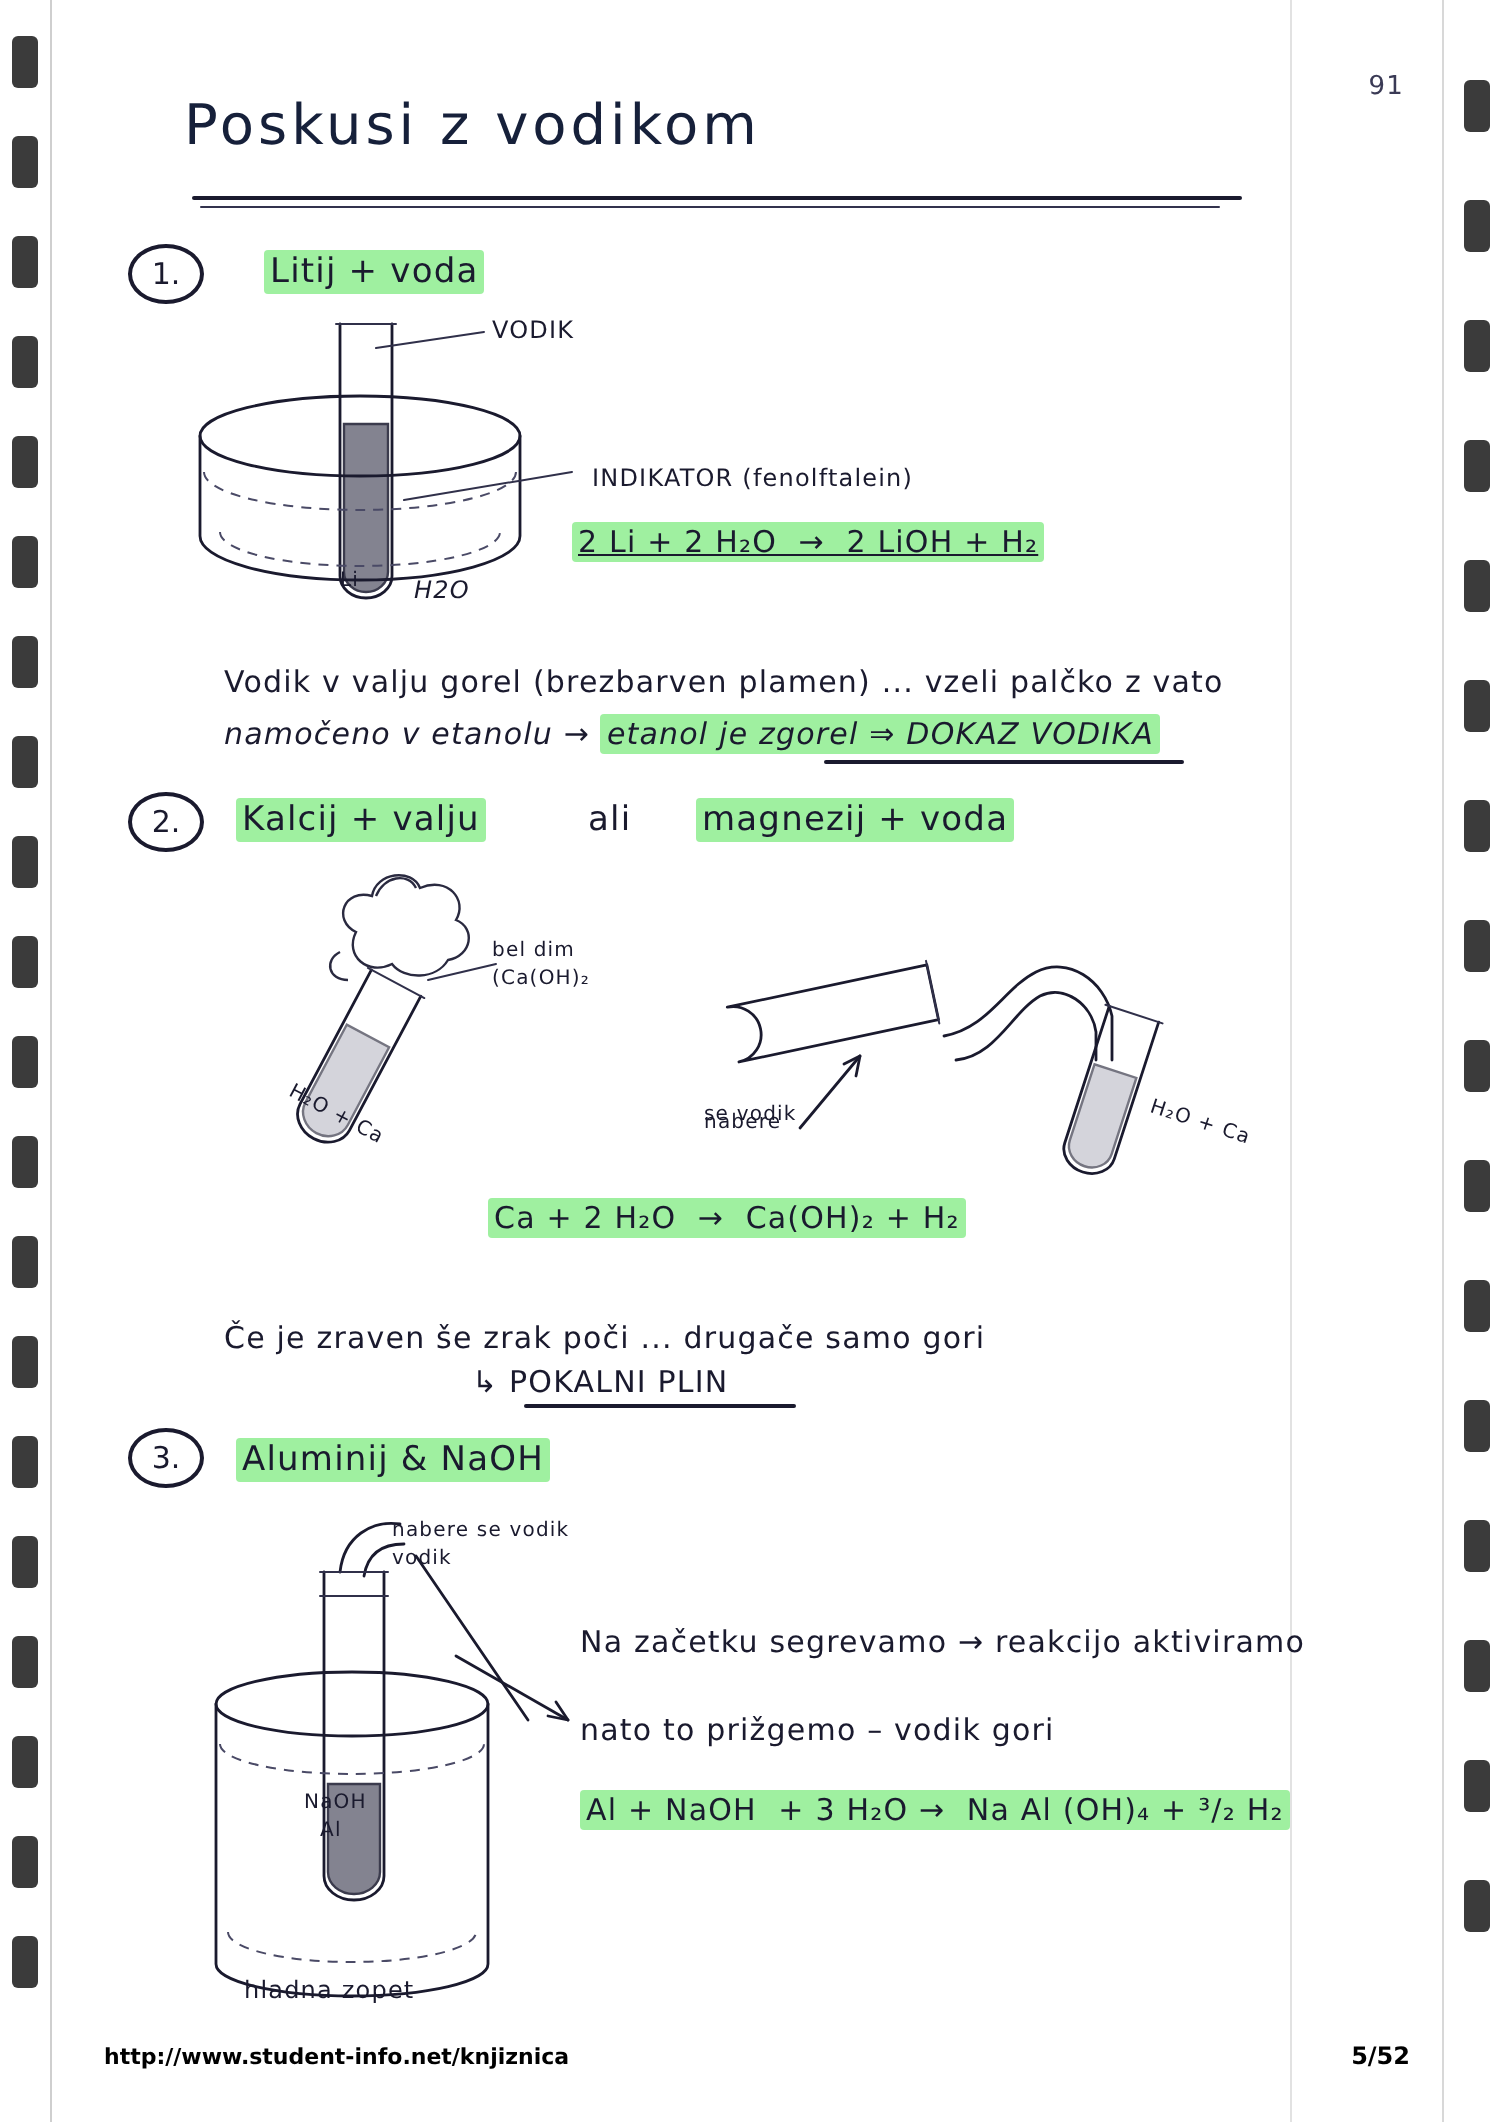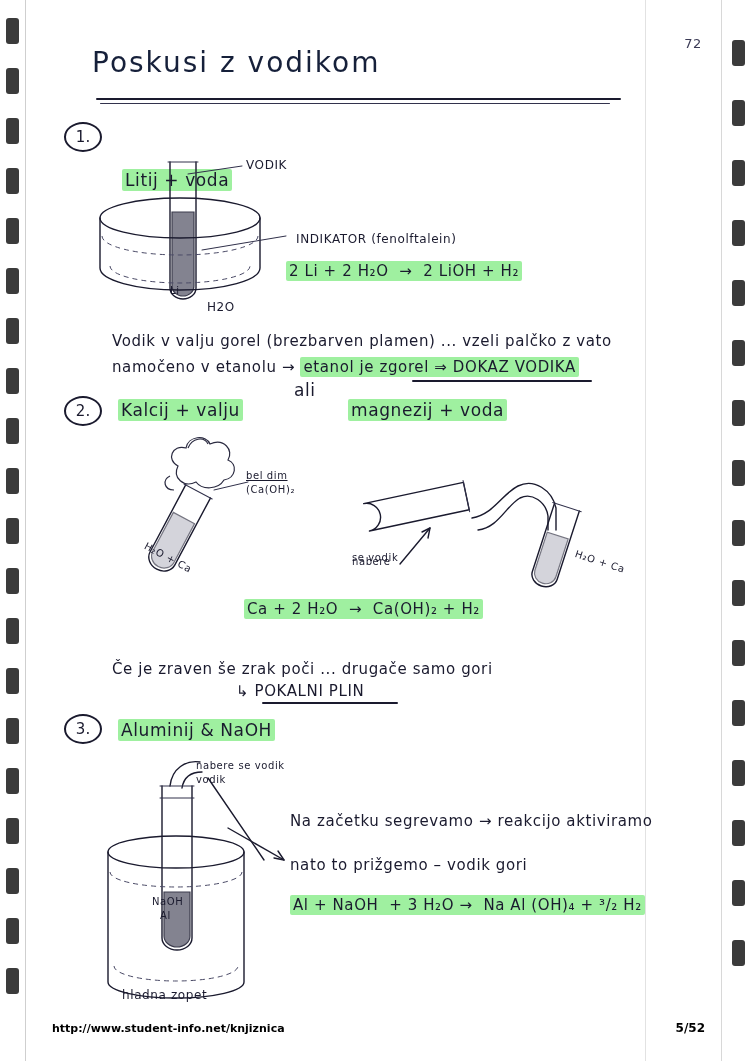--- a/index.html
+++ b/index.html
@@ -184,83 +184,83 @@
     <div class="hole right" style="left:8px; top:640px;"></div>
     <div class="hole right" style="left:8px; top:700px;"></div>
     <div class="hole right" style="left:8px; top:760px;"></div>
     <div class="hole right" style="left:8px; top:820px;"></div>
     <div class="hole right" style="left:8px; top:880px;"></div>
     <div class="hole right" style="left:8px; top:940px;"></div>
   </div>
   <div class="edge-line-right"></div>
   <div class="fold-line"></div>
 
-  <div class="hw hw-md page-num">72</div>
+  <div class="hw hw-md page-num">91</div>
 
   <div class="hw hw-title" style="left:92px; top:46px;">Poskusi z vodikom</div>
   <div class="underline" style="left:96px; top:98px; width:525px; height:2px;"></div>
   <div class="underline" style="left:100px; top:103px; width:510px; height:1px; background:#33334d;"></div>
 
   <div class="num-circle" style="left:64px; top:122px;">1.</div>
-  <div class="hw hw-lg" style="left:122px; top:126px;margin-top:44px;"><span class="hl">Litij + voda</span></div>
+  <div class="hw hw-lg" style="left:132px; top:126px;"><span class="hl">Litij + voda</span></div>
 
   <svg class="sketch" style="left:92px; top:160px;" width="250" height="160" viewBox="0 0 250 160">
 
     <path class="s-stroke" d="M78 2 L78 128 a13 11 0 0 0 26 0 L104 2"></path>
     <path class="s-thin" d="M76 2 L106 2"></path>
 
     <path class="s-fill-dark" d="M80 52 L80 126 a11 10 0 0 0 22 0 L102 52 Z" opacity="0.85"></path>
 
     <ellipse class="s-stroke" cx="88" cy="58" rx="80" ry="20" fill="none"></ellipse>
     <path class="s-stroke" d="M8 58 L8 108 a80 22 0 0 0 160 0 L168 58"></path>
 
     <path class="s-dash" d="M10 76 a78 19 0 0 0 156 0"></path>
 
     <path class="s-dash" d="M18 106 a70 17 0 0 0 140 0"></path>
   </svg>
 
   <div class="hw hw-xs" style="left:170px; top:285px;">Li</div>
-  <div class="hw hw-sm" style="left:207px; top:300px;">H2O</div>
+  <div class="hw hw-sm" style="left:207px; top:288px;font-style:italic;">H2O</div>
 
   <svg class="sketch" style="left:186px; top:160px;" width="120" height="100" viewBox="0 0 120 100">
     <path class="s-thin" d="M2 14 L56 6"></path>
   </svg>
   <div class="hw hw-sm" style="left:246px; top:158px;">VODIK</div>
 
   <svg class="sketch" style="left:200px; top:222px;" width="110" height="40" viewBox="0 0 110 40">
     <path class="s-thin" d="M2 28 L86 14"></path>
   </svg>
   <div class="hw hw-sm" style="left:296px; top:232px;">INDIKATOR (fenolftalein)</div>
 
-  <div class="hw hw-md" style="left:286px; top:262px;"><span class="hl">2 Li + 2 H₂O  →  2 LiOH + H₂</span></div>
+  <div class="hw hw-md" style="left:286px; top:262px;text-decoration:underline;"><span class="hl">2 Li + 2 H₂O  →  2 LiOH + H₂</span></div>
 
   <div class="hw hw-md" style="left:112px; top:332px;">Vodik v valju gorel (brezbarven plamen) ... vzeli palčko z vato</div>
-  <div class="hw hw-md" style="left:112px; top:358px;"><span>namočeno v etanolu → </span><span class="hl">etanol je zgorel ⇒ DOKAZ VODIKA</span></div>
+  <div class="hw hw-md" style="left:112px; top:358px;font-style:italic;"><span>namočeno v etanolu → </span><span class="hl">etanol je zgorel ⇒ DOKAZ VODIKA</span></div>
   <div class="underline" style="left:412px; top:380px; width:180px; height:2px;"></div>
 
   <div class="num-circle" style="left:64px; top:396px;">2.</div>
   <div class="hw hw-lg" style="left:118px; top:400px;"><span class="hl">Kalcij + valju</span></div>
-  <div class="hw hw-lg" style="left:294px; top:380px;">ali</div>
+  <div class="hw hw-lg" style="left:294px; top:400px;">ali</div>
   <div class="hw hw-lg" style="left:348px; top:400px;"><span class="hl">magnezij + voda</span></div>
 
   <svg class="sketch" style="left:118px; top:432px;" width="200" height="160" viewBox="0 0 200 160">
 
     <path class="s-smoke" d="M60 34 c-12 -6 -6 -22 8 -18 c2 -12 20 -14 24 -4 c14 -6 24 6 18 16 c10 4 8 18 -4 20 c-6 10 -22 10 -28 2 c-12 6 -24 -4 -18 -16 Z"></path>
     <path class="s-smoke" d="M70 16 c4 -10 16 -12 20 -4"></path>
     <path class="s-smoke" d="M52 44 c-8 4 -6 14 4 14"></path>
 
     <g transform="rotate(28 60 110)">
       <path class="s-stroke" d="M40 56 L40 132 a14 12 0 0 0 28 0 L68 56"></path>
       <path class="s-thin" d="M38 56 L70 56"></path>
       <path class="s-fill-grey" d="M42 86 L42 130 a12 11 0 0 0 24 0 L66 86 Z" opacity="0.6"></path>
     </g>
 
     <path class="s-thin" d="M96 58 L130 50"></path>
   </svg>
-  <div class="hw hw-xs" style="left:246px; top:470px;text-decoration:underline;">bel dim</div>
+  <div class="hw hw-xs" style="left:246px; top:470px;">bel dim</div>
   <div class="hw hw-xs" style="left:246px; top:484px;">(Ca(OH)₂</div>
   <div class="hw hw-xs" style="left:142px; top:552px; transform:rotate(28deg);">H₂O + Ca</div>
 
   <svg class="sketch" style="left:362px; top:468px;" width="280" height="140" viewBox="0 0 280 140">
 
     <g transform="rotate(-12 60 60)">
       <path class="s-stroke" d="M8 24 a14 14 0 0 1 0 28 L110 52 L110 24 Z"></path>
       <path class="s-thin" d="M110 22 L110 54"></path>
     </g>
 

